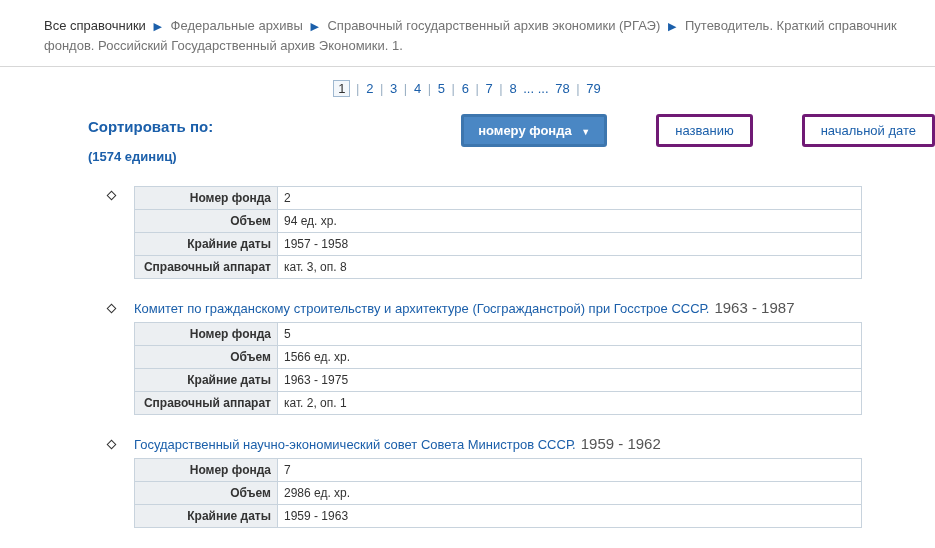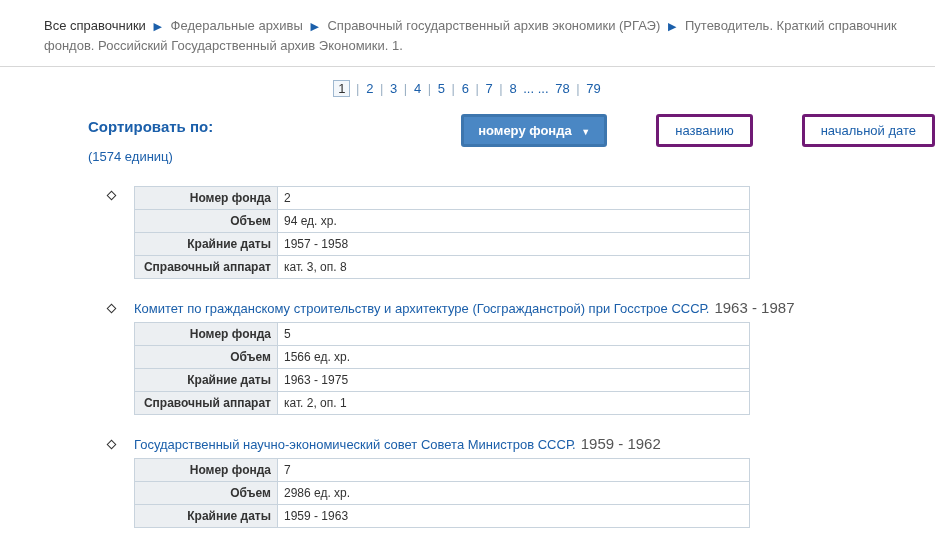--- a/index.html
+++ b/index.html
@@ -75,21 +75,21 @@
     padding-top: 4px;
   }
   .sort-title {
     color: #1b5faa;
     font-weight: bold;
     font-size: 15px;
     line-height: 22px;
   }
   .sort-count {
     color: #1b5faa;
-    font-weight: normal;
+    font-weight: bold;
     font-size: 13px;
     line-height: 22px;
     margin-top: 8px;
   }
   .sort-buttons {
     display: flex;
     gap: 28px;
     padding-top: 2px;
   }
   .sort-btn {
@@ -149,21 +149,21 @@
     cursor: pointer;
   }
   .fond-dates {
     color: #555;
     font-size: 15px;
     margin-left: 5px;
   }
   table.fond-table {
     border-collapse: collapse;
     margin-left: 14px;
-    width: 616px;
+    width: 728px;
     font-size: 12px;
   }
   table.fond-table td {
     border: 1px solid #c8d3dd;
     padding: 2px 6px;
     height: 18px;
   }
   table.fond-table td.lbl {
     width: 130px;
     background: #eceff2;

